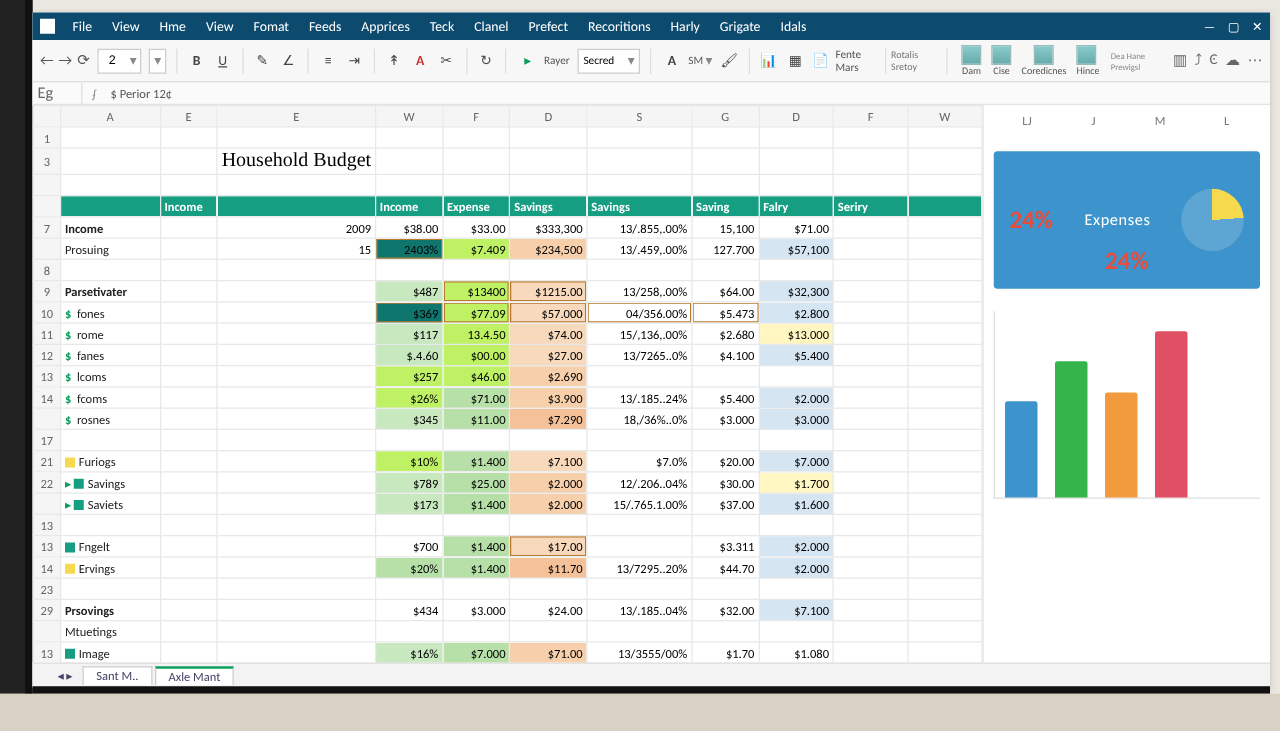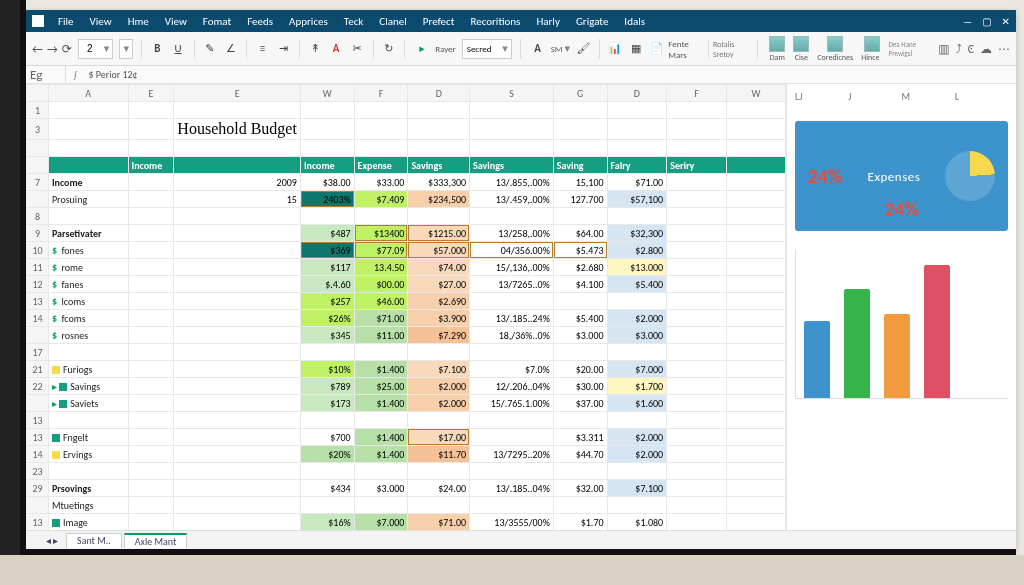--- a/index.html
+++ b/index.html
@@ -40,21 +40,21 @@
 .right { text-align:right; }
 .g1{background:#bef264}.g2{background:#0f766e}.g3{background:#c8e8bf}.g4{background:#b7e0a8}
 .o1{background:#f8d9bb}.o2{background:#f7cfaa}.o3{background:#f4c199}
 .b1{background:#d5e5f2}.b2{background:#fff6c1}
 .boxed{ box-shadow:inset 0 0 0 1px #b97a2e; }
 .rowlbl { font-weight:normal; color:#222; }
 .rowlbl.bold { font-weight:bold; }
 .legend-sq { display:inline-block; width:8px; height:8px; margin-right:3px; vertical-align:middle; }
 .side-panel { width:230px; border-left:1px solid #e3e3e3; padding:6px 8px; display:flex; flex-direction:column; gap:18px; }
 .side-panel .colhdrs { display:flex; font-size:10px; color:#777; }
-.side-panel .colhdrs span { flex:1; }
+.side-panel .colhdrs span { flex:1; text-align:center; }
 .pie-card { background:#3d93cb; height:110px; border-radius:3px; position:relative; color:#fff; display:flex; align-items:center; justify-content:space-around; }
 .pie-card .pct1 { color:#e74c3c; font-size:20px; font-weight:bold; }
 .pie-card .pct2 { color:#e74c3c; font-size:20px; font-weight:bold; position:absolute; bottom:10px; left:50%; transform:translateX(-50%);}
 .pie-card .lbl { font-size:13px; font-weight:500; letter-spacing:.5px; }
 .pie { width:50px; height:50px; border-radius:50%; background: conic-gradient(#f7d94e 0 86deg, #5da6d3 86deg 360deg); position:relative; }
 .pie::after { content:""; position:absolute; inset:28% 28% 28% 28%; }
 .barchart { height:150px; display:flex; align-items:flex-end; gap:14px; padding:0 8px; border-bottom:1px solid #ddd; border-left:1px solid #ddd; }
 .barchart .bar { width:26px; border-radius:2px 2px 0 0; }
 .tabstrip { height:20px; background:#f3f3f3; border-top:1px solid #ddd; display:flex; align-items:center; font-size:10px; color:#446; padding-left:20px; gap:2px;}
 .tabstrip .tab { padding:0 10px; border:1px solid #ccc; border-bottom:none; background:#fff; cursor:pointer; }
@@ -161,21 +161,21 @@
             <span>Dam</span>
           </div>
           <div style="display: flex; flex-direction: column; align-items: center; font-size: 8px; color: rgb(85, 85, 85); padding: 0px 3px; cursor: pointer;">
             <div style="width:16px;height:16px;background:linear-gradient(#8cc,#6aa);border:1px solid #9bb"></div>
             <span>Cise</span>
           </div>
           <div style="display: flex; flex-direction: column; align-items: center; font-size: 8px; color: rgb(85, 85, 85); padding: 0px 3px; cursor: pointer;">
             <div style="width:16px;height:16px;background:linear-gradient(#8cc,#6aa);border:1px solid #9bb"></div>
             <span>Coredicnes</span>
           </div>
-          <div style="display: flex; flex-direction: column; align-items: flex-end; font-size: 8px; color: rgb(85, 85, 85); padding: 0px 3px; cursor: pointer;">
+          <div style="display: flex; flex-direction: column; align-items: flex-start; font-size: 8px; color: rgb(85, 85, 85); padding: 0px 3px; cursor: pointer;">
             <div style="width:16px;height:16px;background:linear-gradient(#8cc,#6aa);border:1px solid #9bb"></div>
             <span>Hince</span>
           </div>
         </div>
       <div style="font-size:7px;color:#888">Dea Hane Prewigsl</div>
       <div class="right-tools">
         <span>▥</span>
         <span>⤴</span>
         <span>Ͼ</span>
         <span>☁</span>

